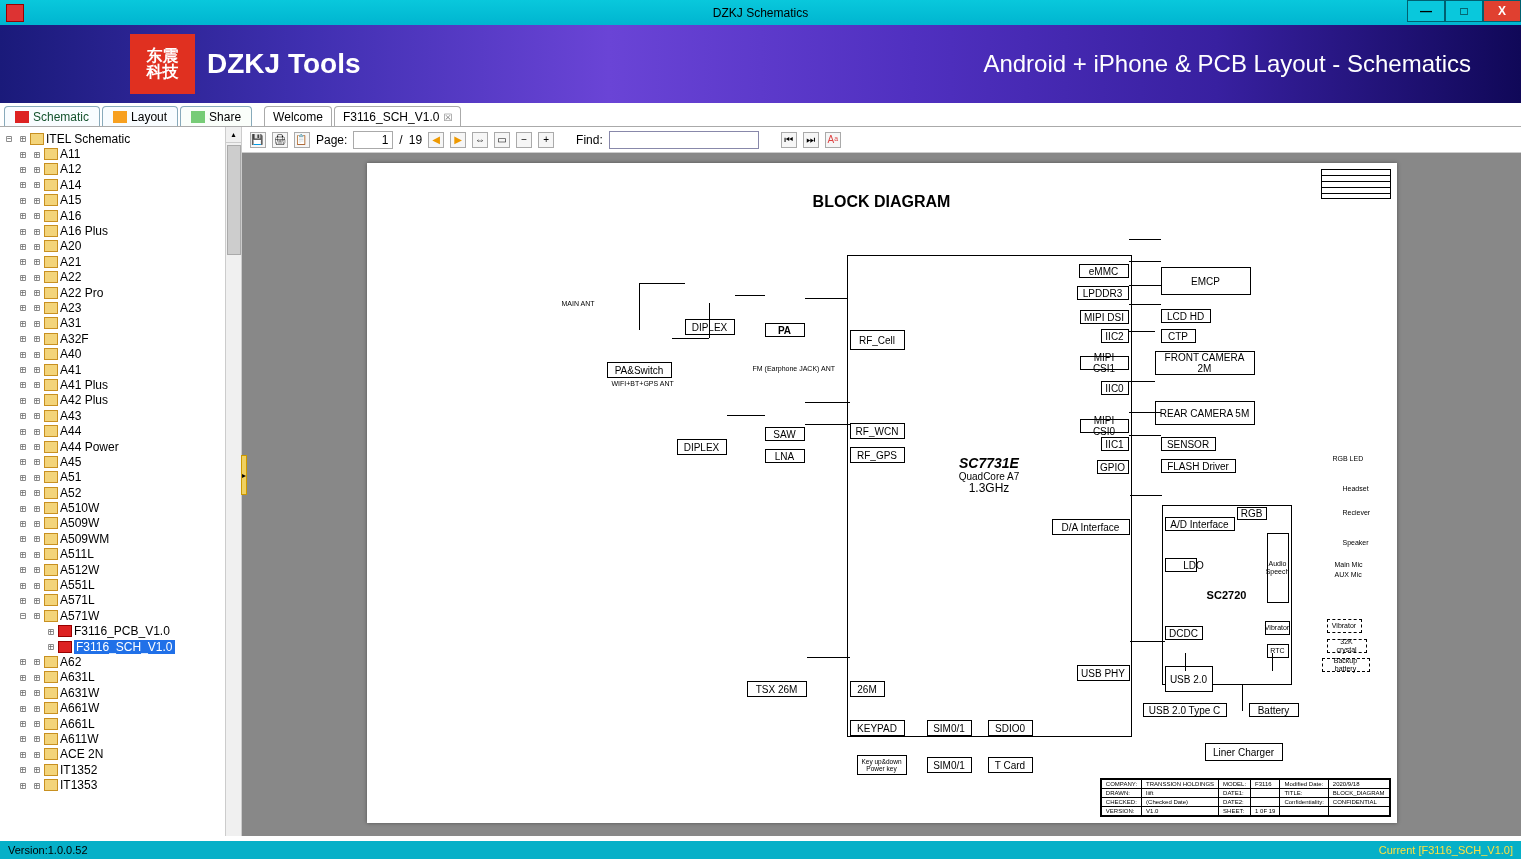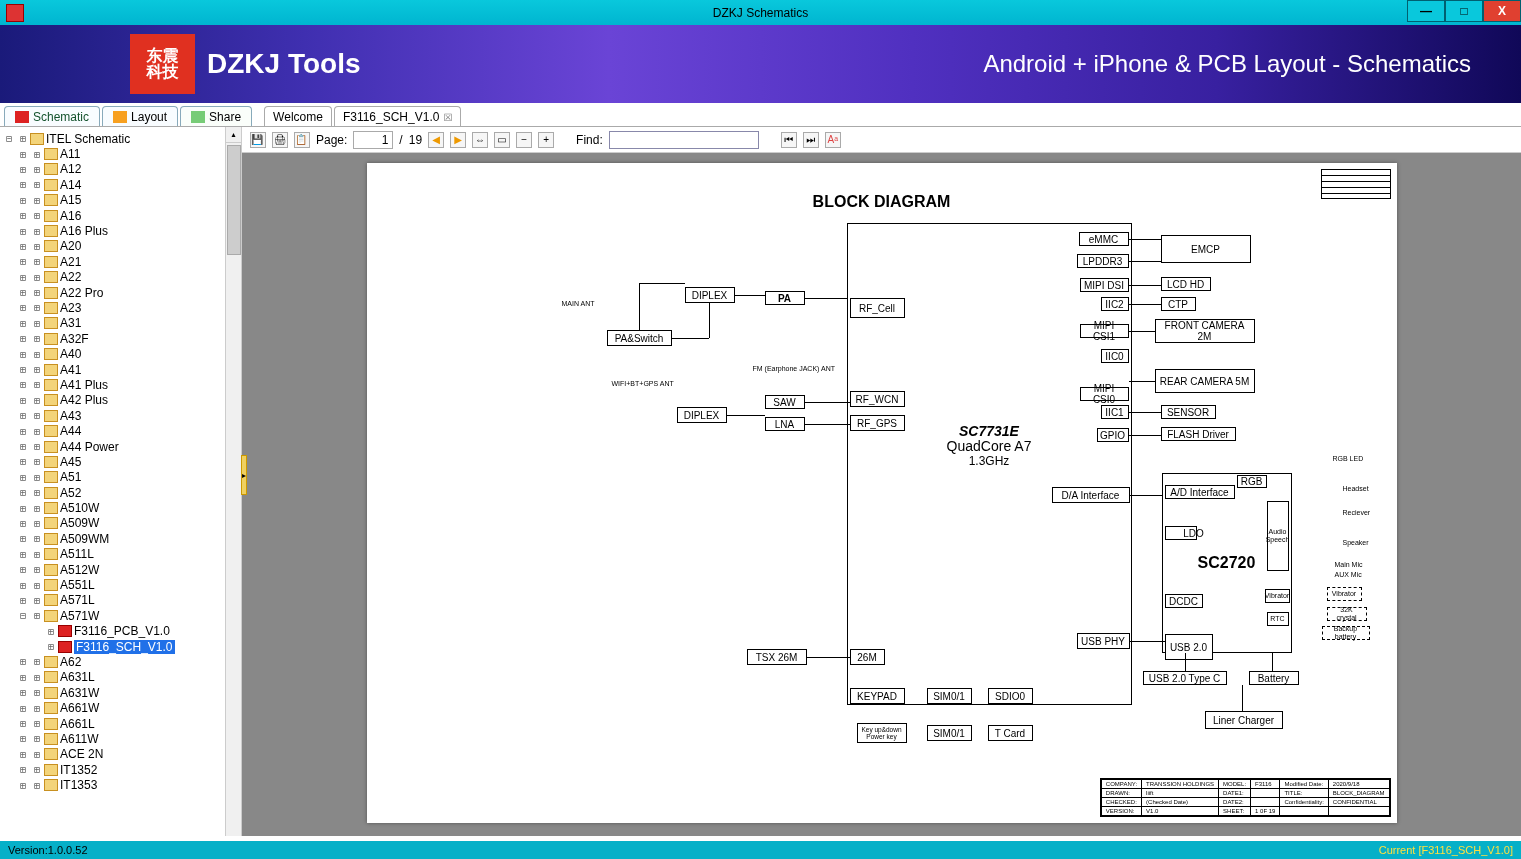--- a/index.html
+++ b/index.html
@@ -52,21 +52,21 @@
 .toolbar { height:26px; background:#fff; border-bottom:1px solid #ccc; display:flex; align-items:center; padding:0 8px; gap:6px; font-size:12px; }
 .toolbar .ticon { width:16px; height:16px; border:1px solid #aaa; background:#f6f6f6; display:flex; align-items:center; justify-content:center; font-size:10px; }
 .toolbar .pageinp { width:40px; height:18px; border:1px solid #aaa; text-align:right; padding-right:4px; font-size:12px; }
 .toolbar .findinp { width:150px; height:18px; border:1px solid #88a; font-size:12px; padding:0 4px; }
 .toolbar .sep { width:10px; }
 
 .page { background:#fff; margin:10px auto; width:1030px; height:660px; position:relative; box-shadow:0 0 4px rgba(0,0,0,.4); font-family:Arial,sans-serif; }
 .page .bd-title { position:absolute; top:30px; left:0; right:0; text-align:center; font-weight:bold; font-size:16px; }
 
 
-.blk { position:absolute; border:1px solid #000; background:#fff; font-size:10px; display:flex; align-items:center; justify-content:center; text-align:center; line-height:1.1; padding:0 2px;}
+.blk { position:absolute; border:1px solid #000; background:#fff; font-size:10px; display:flex; align-items:center; justify-content:center; text-align:center; line-height:1.1; padding:0 2px;margin-top:32px;}
 .lbl-sm { position:absolute; font-size:7px; }
 .line { position:absolute; background:#000; }
 .hline { height:1px; }
 .vline { width:1px; }
 
 
 .ttlblk { position:absolute; right:6px; bottom:6px; border:1px solid #000; font-size:6px; }
 .ttlblk table { border-collapse:collapse; }
 .ttlblk td { border:1px solid #000; padding:1px 4px; }
 
@@ -424,21 +424,21 @@
 
       <div class="revblk">
         <div class="r"></div>
           <div class="r"></div>
           <div class="r"></div>
           <div class="r"></div>
       </div>
 
       <div class="blk" style="left:480px; top:60px; width:285px; height:482px; justify-content:flex-start; flex-direction:column; padding-top:200px;">
         <div style="font-style:italic; font-weight:bold; font-size:14px;">SC7731E</div>
-        <div style="font-size:14px;">QuadCore A7</div>
+        <div style="font-size:10px;">QuadCore A7</div>
         <div style="font-size:12px;">1.3GHz</div>
       </div>
 
       <div class="lbl-sm" style="left:195px; top:137px;">MAIN ANT</div>
       <div class="blk" style="left:240px; top:167px; width:65px; height:16px;">PA&amp;Switch</div>
       <div class="blk" style="left:318px; top:124px; width:50px; height:16px;">DIPLEX</div>
       <div class="blk" style="left:398px; top:128px; width:40px; height:14px;font-weight:bold;">PA</div>
       <div class="blk" style="left:483px; top:135px; width:55px; height:20px;">RF_Cell</div>
 
       <div class="lbl-sm" style="left:245px; top:217px;">WIFI+BT+GPS ANT</div>
@@ -475,21 +475,21 @@
 
       <div class="blk" style="left:794px; top:72px;  width:90px; height:28px;">EMCP</div>
       <div class="blk" style="left:794px; top:114px; width:50px; height:14px;">LCD HD</div>
       <div class="blk" style="left:794px; top:134px; width:35px; height:14px;">CTP</div>
       <div class="blk" style="left:788px; top:156px; width:100px; height:24px;">FRONT CAMERA 2M</div>
       <div class="blk" style="left:788px; top:206px; width:100px; height:24px;">REAR CAMERA 5M</div>
       <div class="blk" style="left:794px; top:242px; width:55px; height:14px;">SENSOR</div>
       <div class="blk" style="left:794px; top:264px; width:75px; height:14px;">FLASH Driver</div>
 
       <div class="blk" style="left:795px; top:310px; width:130px; height:180px; flex-direction:column; justify-content:center; gap:2px;">
-        <div style="font-weight:bold; font-size:16px;">SC2720</div>
+        <div style="font-weight:bold; font-size:11px;">SC2720</div>
       </div>
       <div class="blk" style="left:798px; top:322px; width:70px; height:14px;">A/D Interface</div>
       <div class="blk" style="left:870px; top:312px; width:30px; height:13px;">RGB</div>
       <div class="blk" style="left:798px; top:363px; width:30px; height:14px;padding-left:28px;">LDO</div>
       <div class="blk" style="left:798px; top:431px; width:38px; height:14px;">DCDC</div>
       <div class="blk" style="left:798px; top:471px; width:48px; height:26px;">USB 2.0</div>
       <div class="blk" style="left:900px; top:338px; width:22px; height:70px; font-size:7px; writing-mode:horizontal-tb;">Audio Speech</div>
       <div class="blk" style="left:898px; top:426px; width:25px; height:14px; font-size:7px;">Vibrator</div>
       <div class="blk" style="left:900px; top:449px; width:22px; height:14px; font-size:7px;">RTC</div>
 

